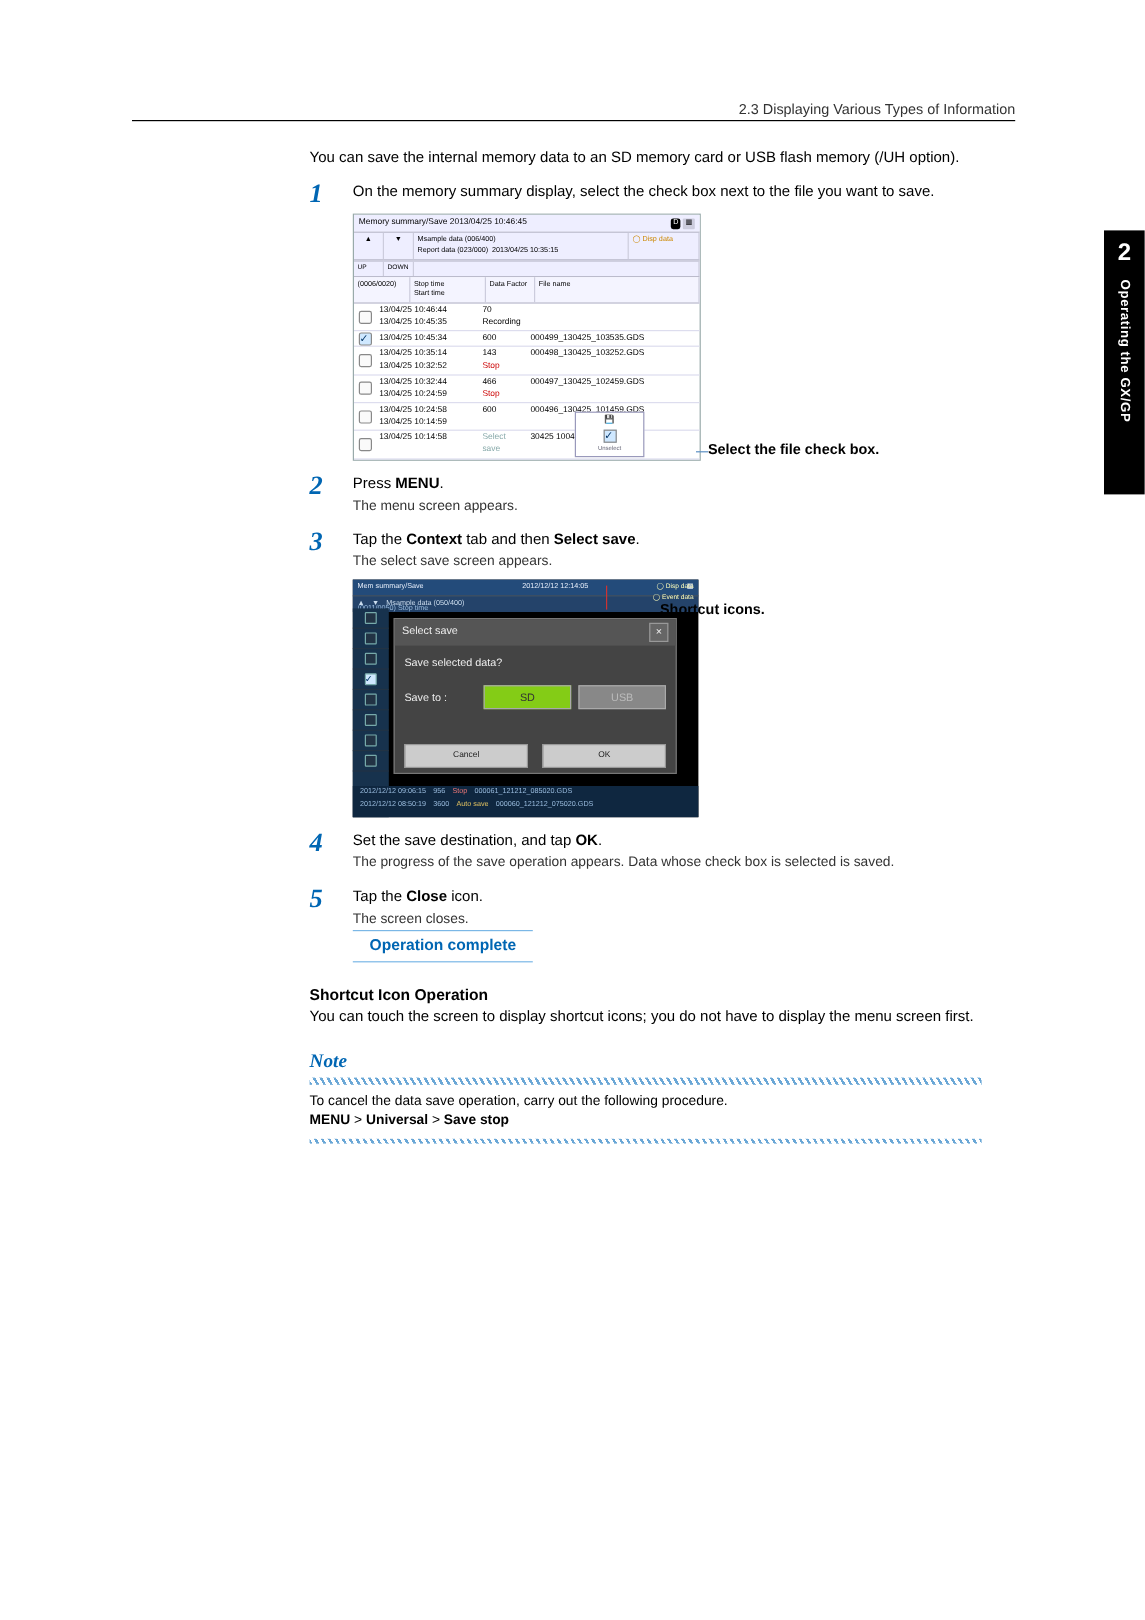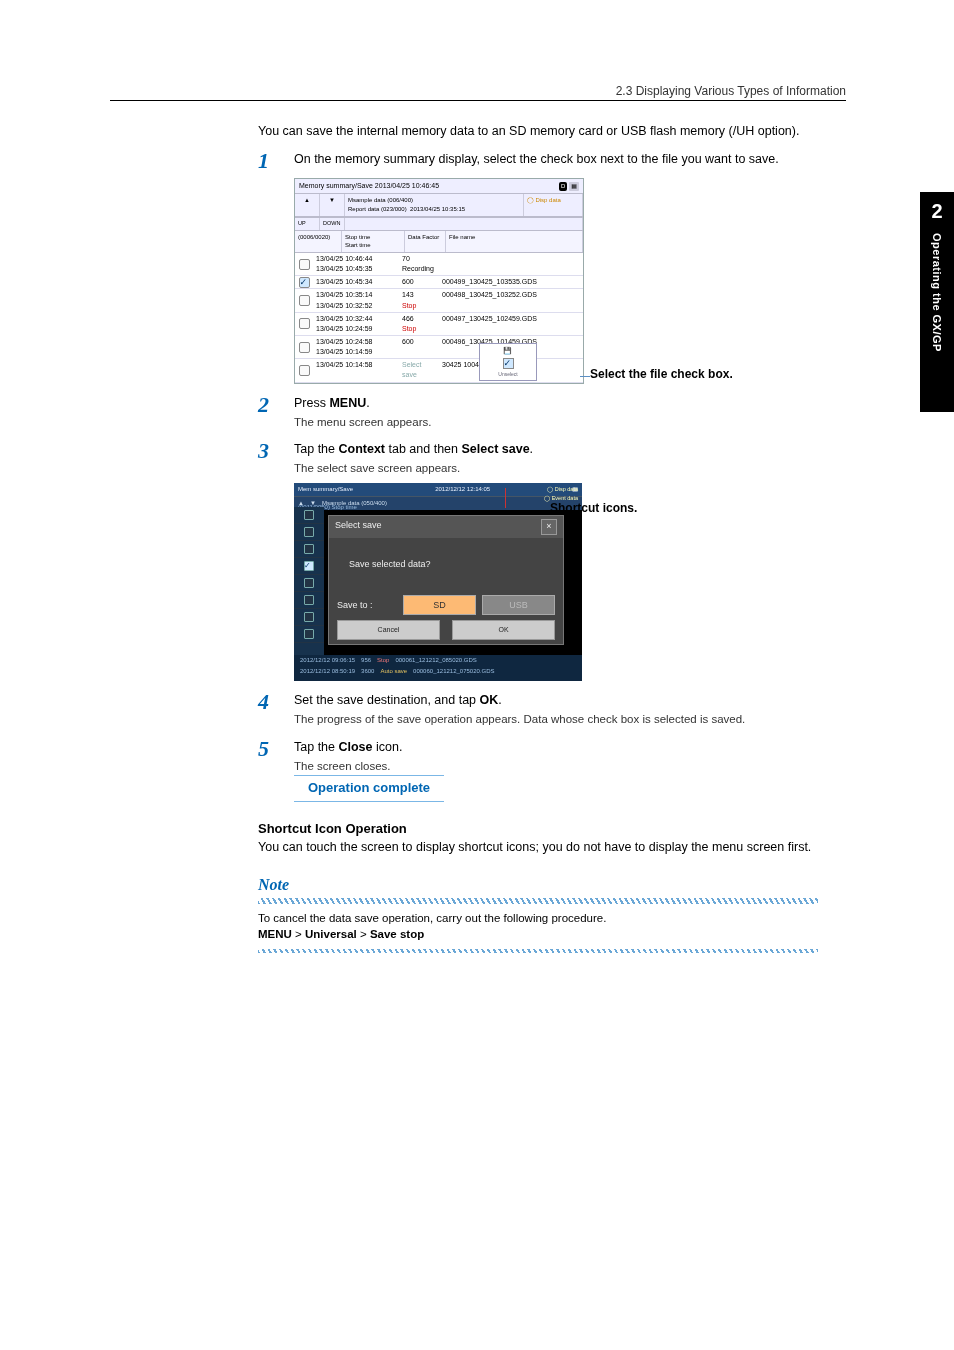--- a/index.html
+++ b/index.html
@@ -222,23 +222,23 @@
   .shot2 .bglist .li{height:16px;border-bottom:1px solid #234;display:flex;align-items:center;justify-content:center;}
   .shot2 .bglist .li .box{width:8px;height:8px;border:1px solid #7aa;border-radius:1px;background:#234;}
   .shot2 .bglist .li .box.on{background:#cfe8ff;position:relative;}
   .shot2 .bglist .li .box.on::after{content:"✓";position:absolute;left:-1px;top:-2px;font-size:8px;color:#036;}
   .shot2 .modal{
     position:absolute;left:34px;top:32px;right:18px;height:128px;background:#444;border:1px solid #777;
     color:#eee;
   }
   .shot2 .modal .mtitle{display:flex;justify-content:space-between;background:#555;padding:3px 6px;font-size:9px;}
   .shot2 .modal .mtitle .xclose{width:14px;height:14px;background:#666;border:1px solid #999;text-align:center;line-height:12px;}
-  .shot2 .modal .mq{padding:20px;font-size:9px;}
+  .shot2 .modal .mq{padding:8px;font-size:9px;}
   .shot2 .modal .mrow{display:flex;align-items:center;padding:4px 8px;gap:6px;font-size:9px;}
-  .shot2 .modal .btn{flex:1;height:18px;background:#fdba74;color:#333;text-align:center;line-height:18px;border:1px solid #aaa;}
+  .shot2 .modal .btn{flex:1;height:18px;background:#84cc16;color:#333;text-align:center;line-height:18px;border:1px solid #aaa;}
   .shot2 .modal .btn.dis{background:#888;color:#bbb;}
   .shot2 .modal .mactions{position:absolute;bottom:4px;left:8px;right:8px;display:flex;gap:12px;}
   .shot2 .modal .mactions .btn2{flex:1;height:18px;background:#ccc;color:#222;text-align:center;line-height:18px;border:1px solid #999;}
   .shot2 .trow{position:absolute;left:0;right:0;bottom:0;height:26px;background:#0f2740;}
   .shot2 .trow .r{display:flex;color:#9bd;font-size:6px;padding:1px 6px;gap:6px;}
   .shot2 .trow .r .red{color:#e77;}
   .shot2 .trow .r .y{color:#e0c060;}
   .tiny-right{position:absolute;right:4px;top:3px;font-size:5.5px;color:#ffb;}
   .tiny-right2{position:absolute;right:4px;top:12px;font-size:5.5px;color:#ffb;}
 </style>

